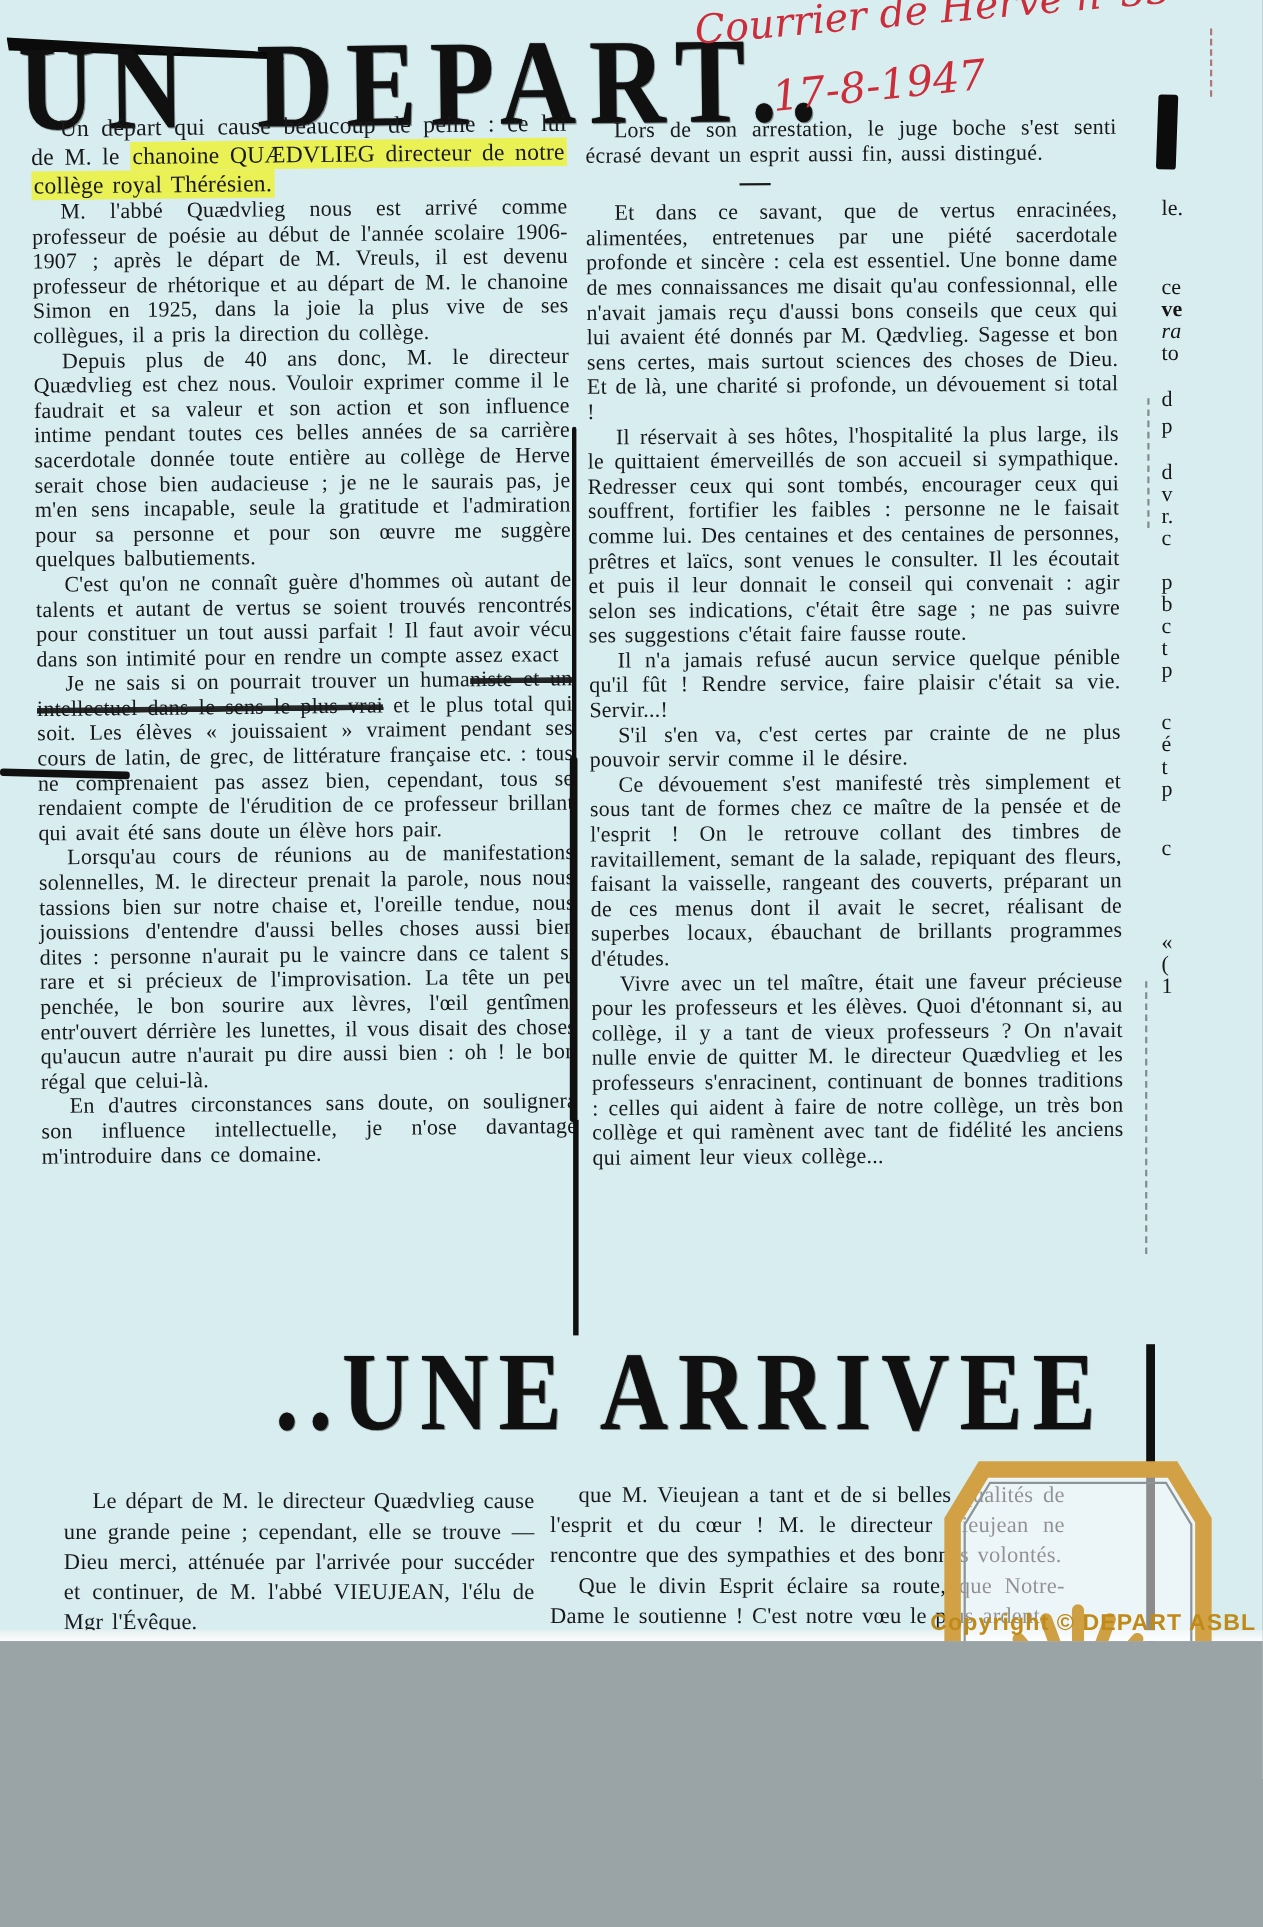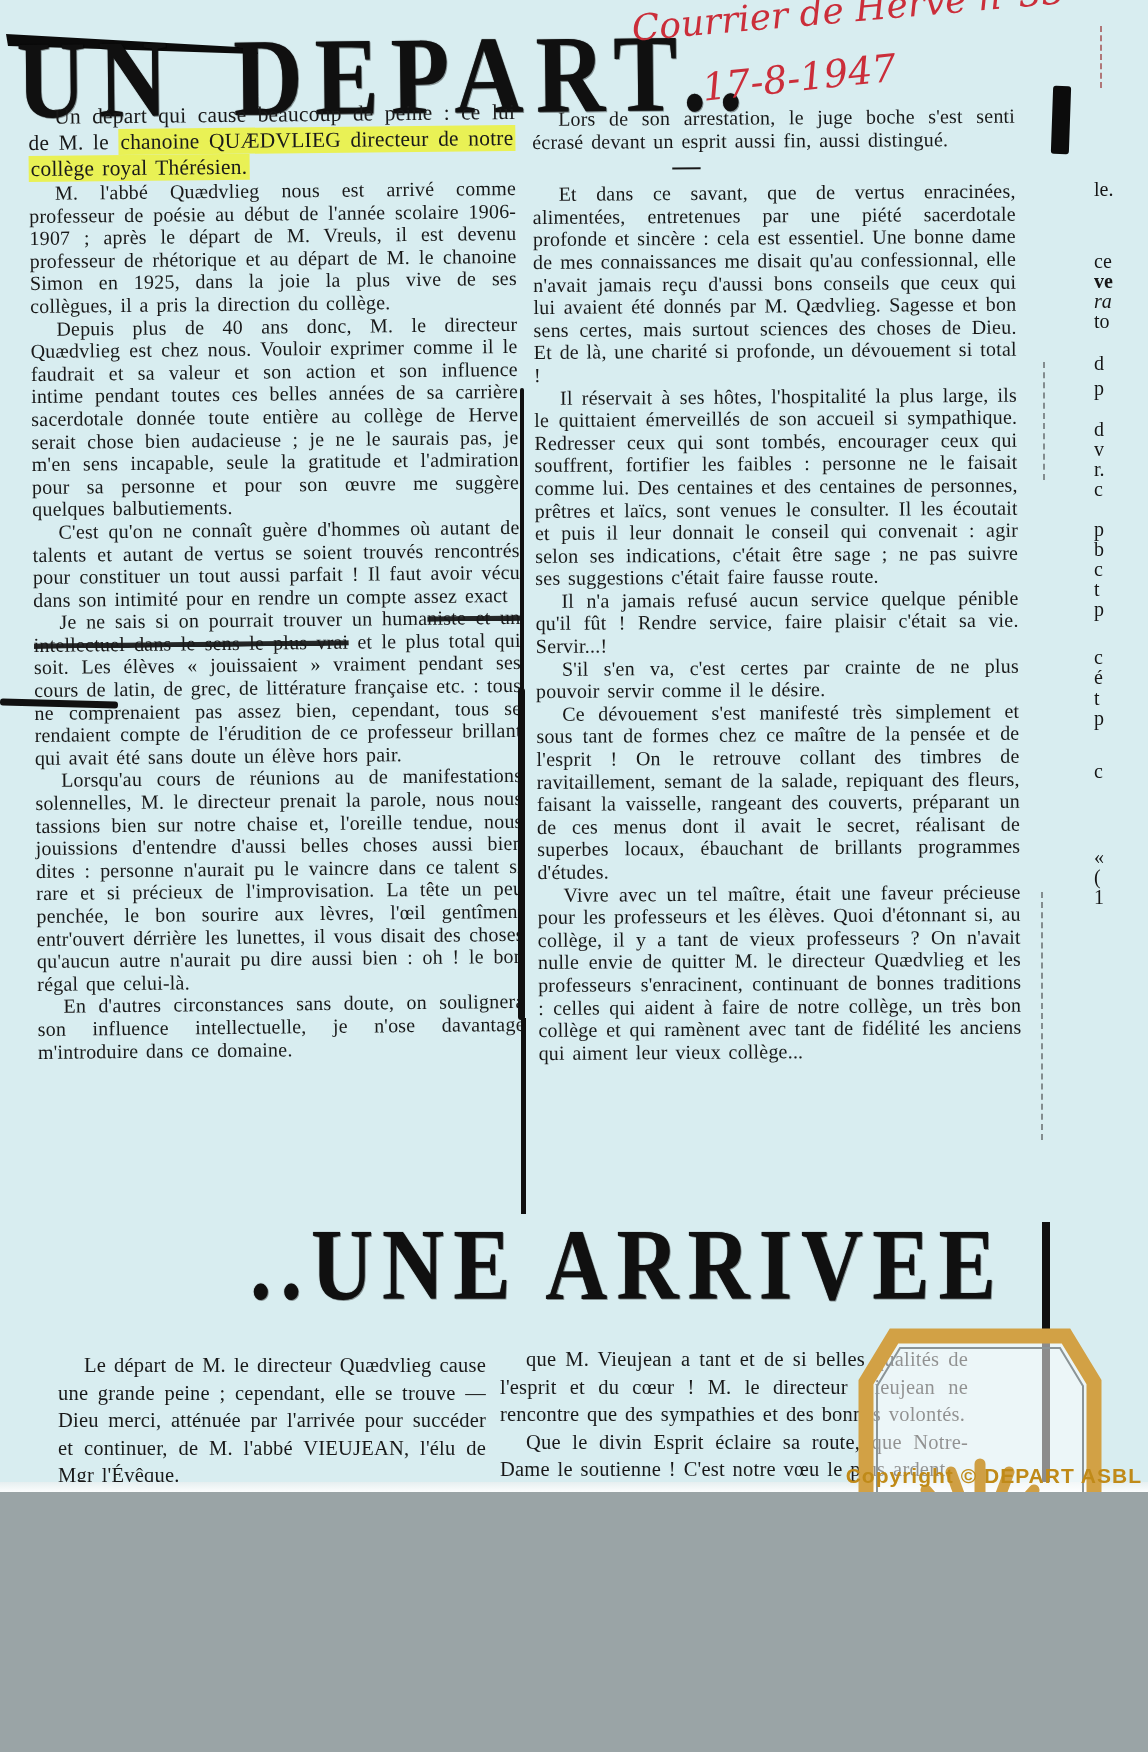--- a/index.html
+++ b/index.html
@@ -41,21 +41,21 @@
   .margin-smudge{position:absolute;left:0;top:700px;width:118px;height:7px;background:#111;
                  transform:rotate(1.5deg);border-radius:3px;}
   .ink-wedge{position:absolute;left:6px;top:28px;}
   
   .hand{position:absolute;font-family:"DejaVu Serif",serif;font-style:italic;}
   .red1{left:630px;top:8px;font-size:36px;color:#cb2e3a;transform:rotate(-5deg);transform-origin:left top;white-space:nowrap;}
   .red2{left:700px;top:66px;font-size:38px;color:#cb2e3a;transform:rotate(-6deg);transform-origin:left top;white-space:nowrap;}
   .blue-note{left:86px;top:1648px;font-size:40px;color:#2b3aa6;transform:rotate(-1.6deg);
              transform-origin:left top;white-space:nowrap;z-index:4;}
   
-  .edge-frags{position:absolute;left:1056px;top:0;width:54px;height:100%;margin-left:38px;}
+  .edge-frags{position:absolute;left:1056px;top:0;width:54px;height:100%;}
   .edge-frags .frag{position:absolute;left:0;font-size:20px;color:#161616;}
   
   .shield{position:absolute;left:854px;top:1324px;z-index:5;}
   .copyright{position:absolute;right:6px;bottom:4px;z-index:6;font-family:"Liberation Sans",sans-serif;
              font-weight:bold;font-size:21px;color:#c08a18;letter-spacing:1px;}
   .scan-edge{position:absolute;left:0;bottom:0;width:100%;height:10px;z-index:3;
              background:linear-gradient(to bottom,#e6eff0,#fbfdfd);}
 </style>
 </head>
 <body>

